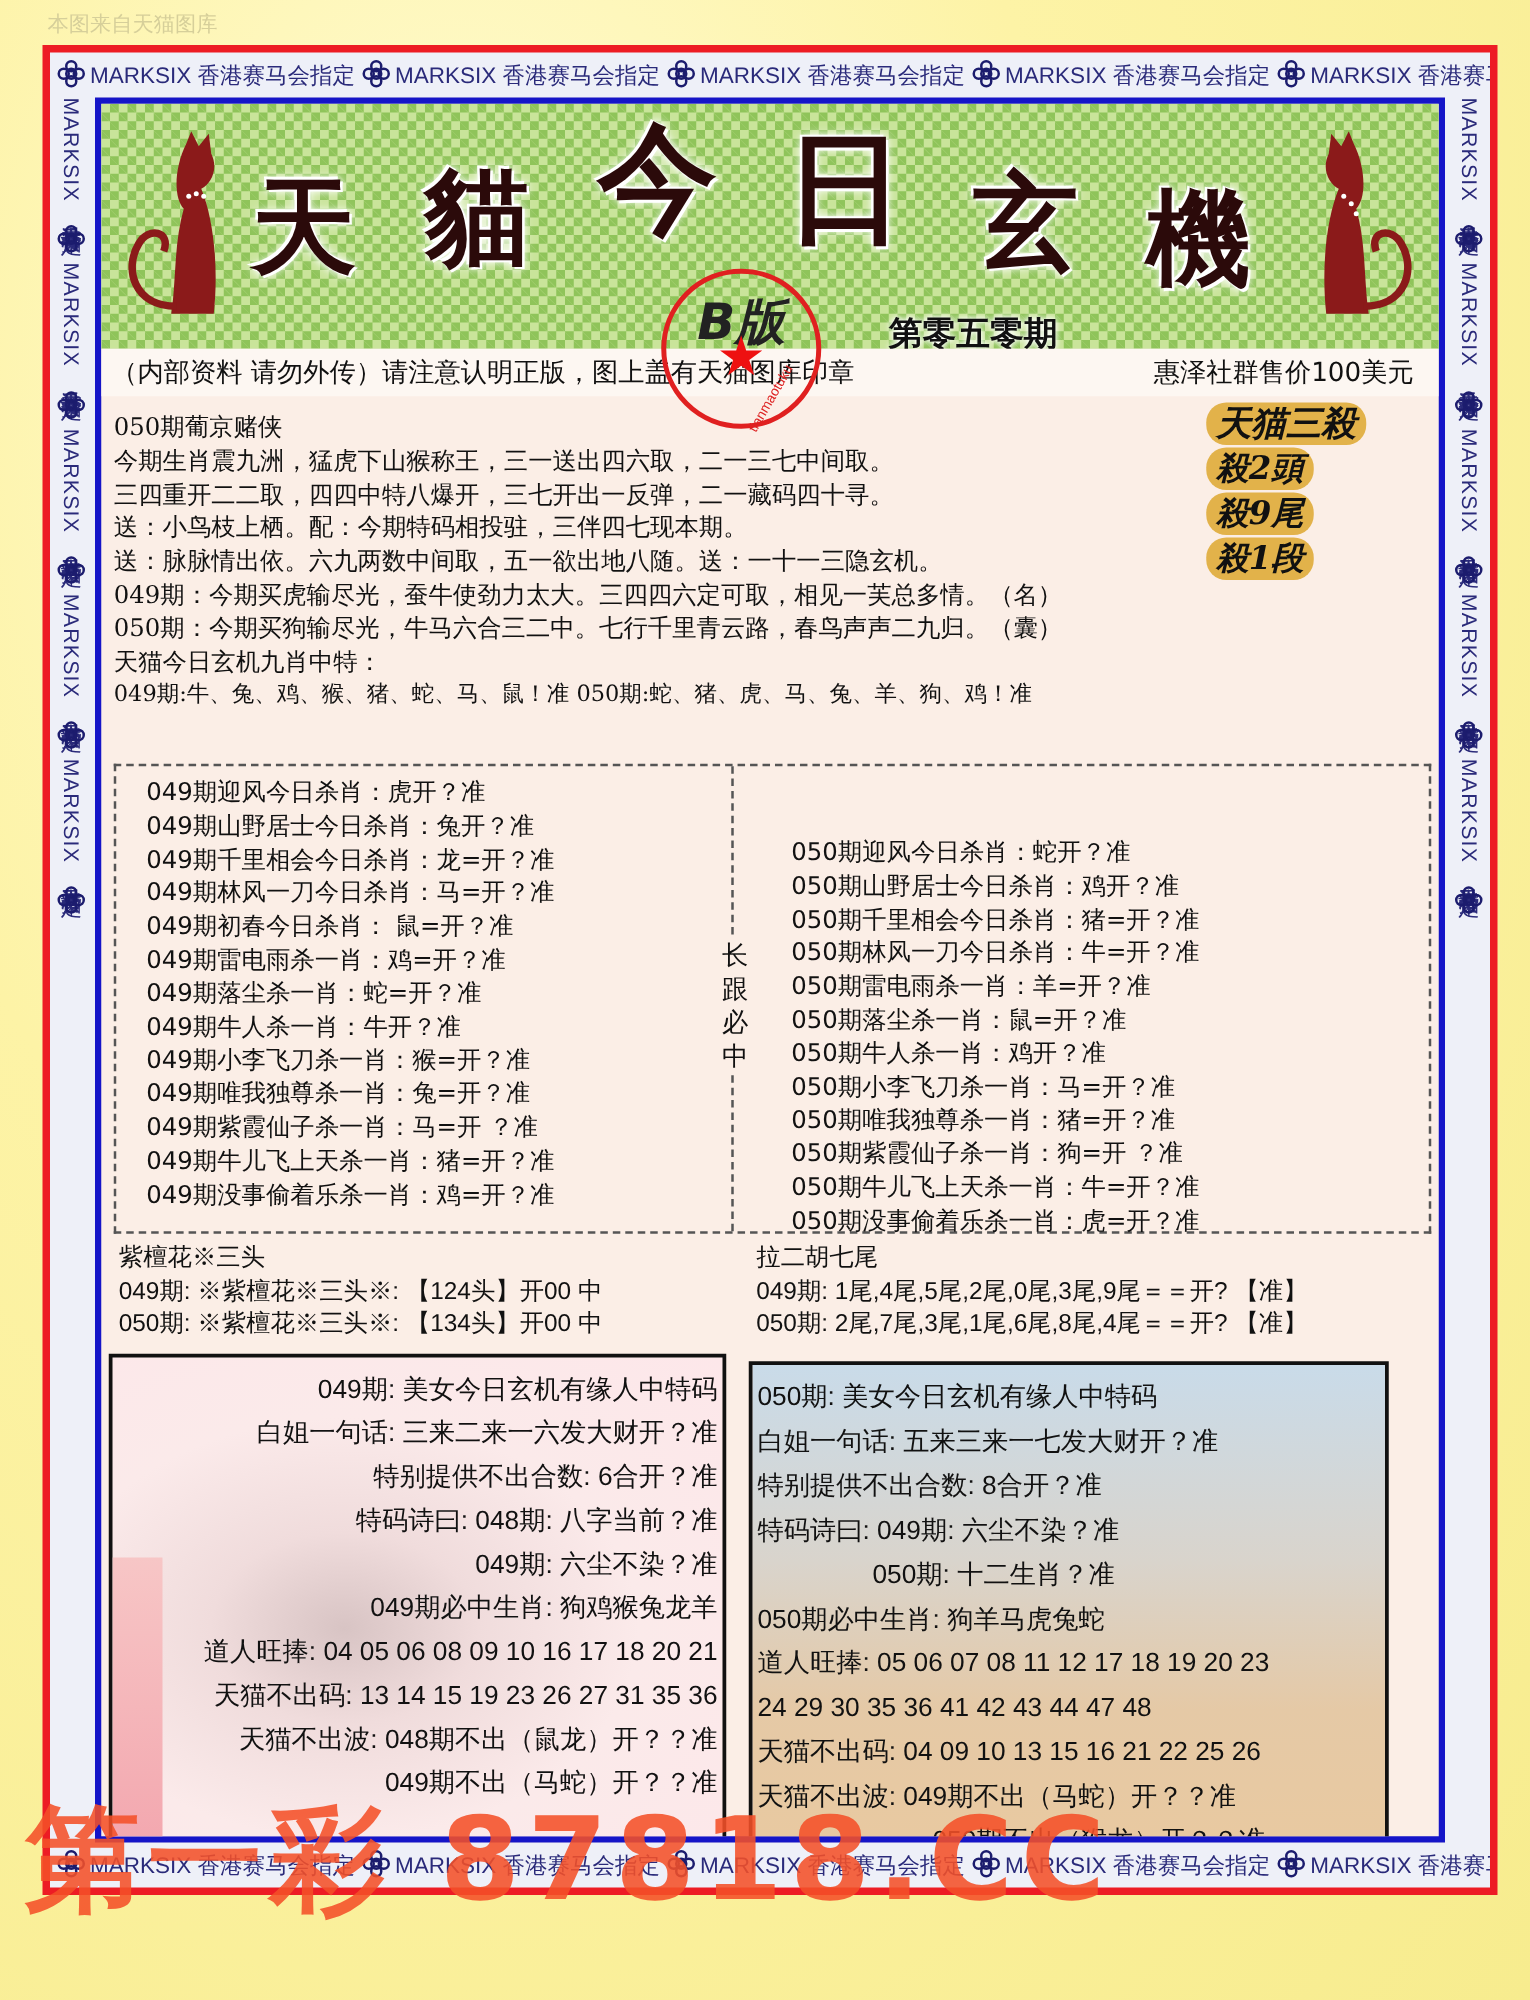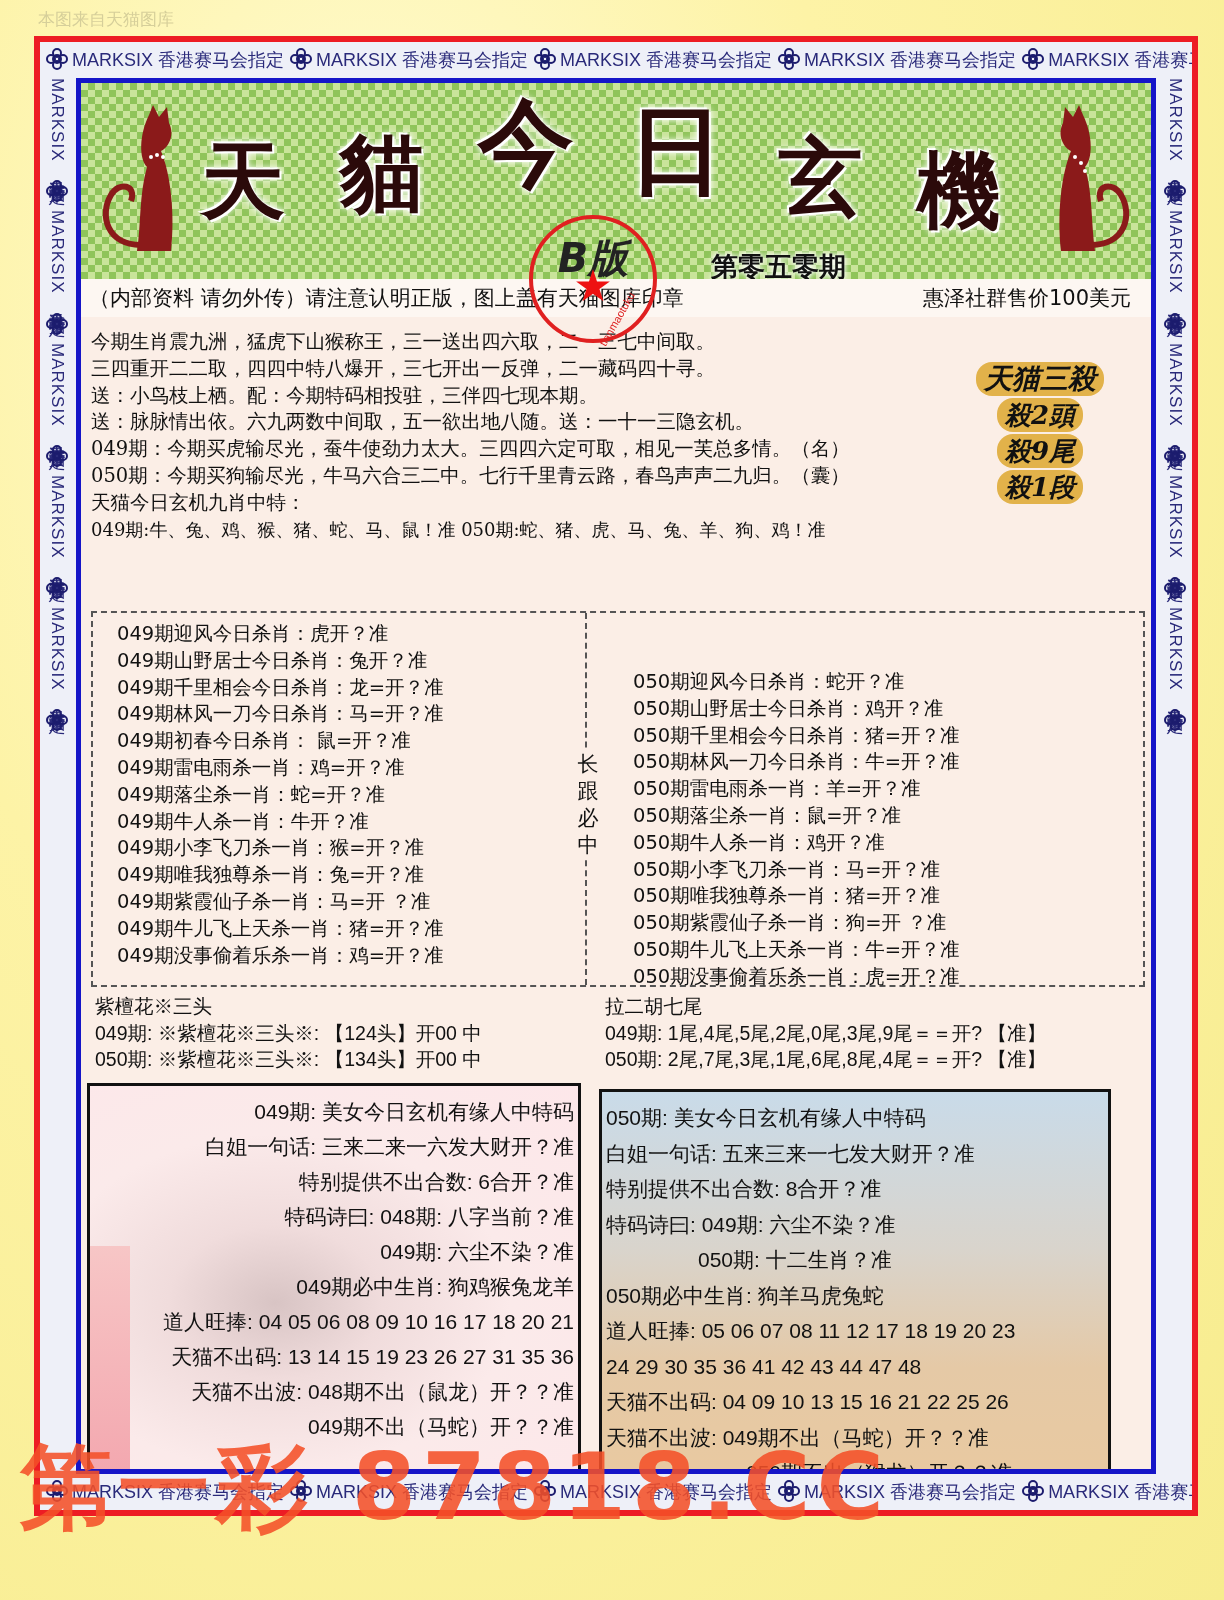--- a/index.html
+++ b/index.html
@@ -108,21 +108,21 @@
     padding: 0 20px 0 8px;
     font-family: "DejaVu Sans", sans-serif; font-size: 21px; color: #111;
   }
 
   .body-text {
     position: absolute; left: 10px; top: 246px; right: 10px;
     font-family: "DejaVu Serif", serif; font-size: 19.5px; color: #111; line-height: 26.8px;
   }
   .badge {
     position: absolute; right: 36px; top: 238px; width: 150px;
-    text-align: center; z-index: 3; margin-top: 40px;
+    z-index: 3;
   }
   .badge div {
     font-family: "DejaVu Serif", serif; font-weight: bold; font-style: italic;
     font-size: 26px; color: #111; line-height: 34px;
     background: #e2b24a; border-radius: 16px; display: inline-block; padding: 0 8px; margin: 1px 0;
   }
   .badge div:first-child { font-size: 28px; }
 
   .kill-box {
     position: absolute; left: 10px; right: 6px; top: 528px; height: 376px;
@@ -417,20 +417,21 @@
       </div>
 
       <div class="badge">
         <div>天猫三殺</div><br>
         <div>殺2頭</div><br>
         <div>殺9尾</div><br>
         <div>殺1段</div>
       </div>
 
       <div class="body-text">
+        <div>050期葡京赌侠</div>
         <div>今期生肖震九洲，猛虎下山猴称王，三一送出四六取，二一三七中间取。</div>
         <div>三四重开二二取，四四中特八爆开，三七开出一反弹，二一藏码四十寻。</div>
         <div>送：小鸟枝上栖。配：今期特码相投驻，三伴四七现本期。</div>
         <div>送：脉脉情出依。六九两数中间取，五一欲出地八随。送：一十一三隐玄机。</div>
         <div>049期：今期买虎输尽光，蚕牛使劲力太大。三四四六定可取，相见一芙总多情。（名）</div>
         <div>050期：今期买狗输尽光，牛马六合三二中。七行千里青云路，春鸟声声二九归。（囊）</div>
         <div>天猫今日玄机九肖中特：</div>
         <div style="font-size:18px;">049期:牛、兔、鸡、猴、猪、蛇、马、鼠！准   050期:蛇、猪、虎、马、兔、羊、狗、鸡！准</div>
       </div>
 

